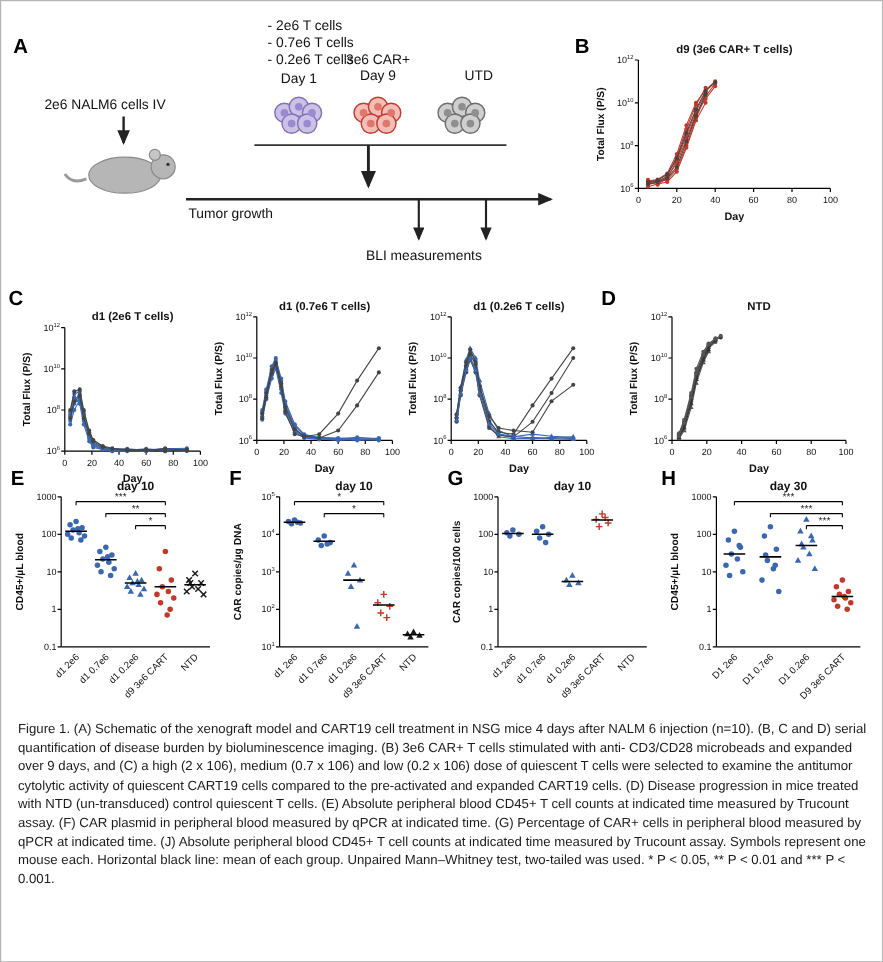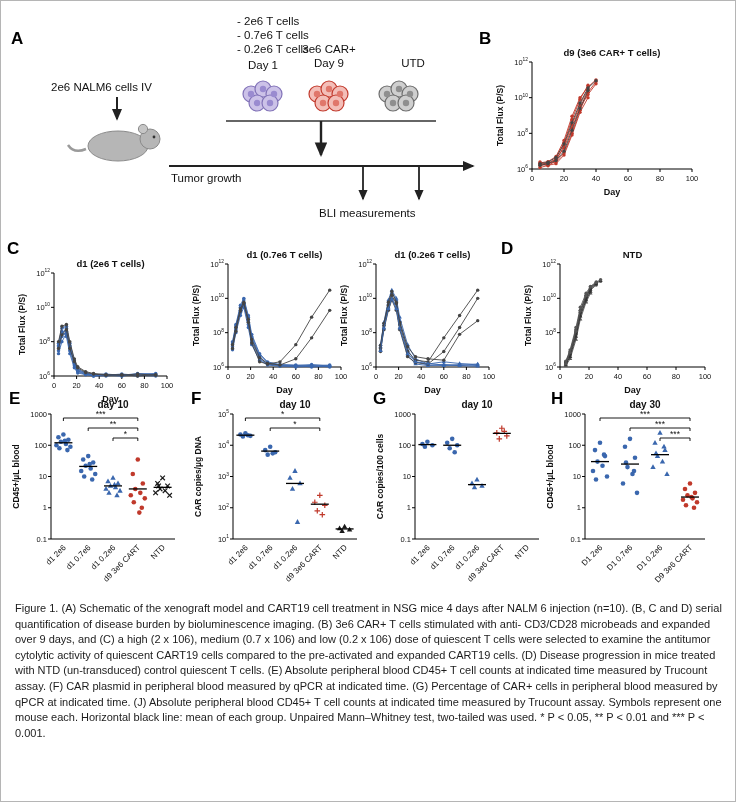--- a/index.html
+++ b/index.html
@@ -25,21 +25,21 @@
 
   <span class="plab" style="left:10px;top:28px">A</span>
   <span class="plab" style="left:478px;top:28px">B</span>
   <span class="plab" style="left:6px;top:238px">C</span>
   <span class="plab" style="left:500px;top:238px">D</span>
   <span class="plab" style="left:8px;top:388px">E</span>
   <span class="plab" style="left:190px;top:388px">F</span>
   <span class="plab" style="left:372px;top:388px">G</span>
   <span class="plab" style="left:550px;top:388px">H</span>
 
-  <div class="chart" style="left:20px;top:10px">
+  <div class="chart" style="left:6px;top:10px">
     <svg width="470" height="222" viewBox="0 0 470 222">
       <defs>
         <marker id="arr" viewBox="0 0 8 8" markerWidth="7" markerHeight="7" refX="6" refY="3" orient="auto">
           <path d="M0,0L7,3L0,6Z" fill="#222"></path>
         </marker>
       </defs>
 
       <text class="t12" x="216" y="14">- 2e6 T cells</text>
       <text class="t12" x="216" y="28">- 0.7e6 T cells</text>
       <text class="t12" x="216" y="42">- 0.2e6 T cells</text>
@@ -100,21 +100,21 @@
       </g>
 
       <line x1="148" y1="155" x2="452" y2="155" stroke="#222" stroke-width="2" marker-end="url(#arr)"></line>
       <text class="t12" x="150" y="171">Tumor growth</text>
       <line x1="342" y1="155" x2="342" y2="188" stroke="#222" stroke-width="1.8" marker-end="url(#arr)"></line>
       <line x1="398" y1="155" x2="398" y2="188" stroke="#222" stroke-width="1.8" marker-end="url(#arr)"></line>
       <text class="t12" x="298" y="206">BLI measurements</text>
     </svg>
   </div>
 
-  <div class="chart" style="left:494px;top:46px"><svg width="205" height="150" viewBox="0 0 205 150">
+  <div class="chart" style="left:494px;top:34px"><svg width="205" height="150" viewBox="0 0 205 150">
         <line x1="37" y1="15" x2="37" y2="122" stroke="#000" stroke-width="1"></line>
         <line x1="37" y1="122" x2="197" y2="122" stroke="#000" stroke-width="1"></line>
         <text x="117" y="9" text-anchor="middle" font-size="9.5" font-weight="bold">d9 (3e6 CAR+ T cells)</text>
         <line x1="34" y1="15" x2="37" y2="15" stroke="#000" stroke-width="1"></line>
         <text x="33" y="17.6" text-anchor="end" font-size="7.5"><tspan>10</tspan><tspan dy="-3.5" font-size="65%">12</tspan></text>
         <line x1="34" y1="50.66666666666667" x2="37" y2="50.66666666666667" stroke="#000" stroke-width="1"></line>
         <text x="33" y="53.26666666666667" text-anchor="end" font-size="7.5"><tspan>10</tspan><tspan dy="-3.5" font-size="65%">10</tspan></text>
         <line x1="34" y1="86.33333333333334" x2="37" y2="86.33333333333334" stroke="#000" stroke-width="1"></line>
         <text x="33" y="88.93333333333334" text-anchor="end" font-size="7.5"><tspan>10</tspan><tspan dy="-3.5" font-size="65%">8</tspan></text>
         <line x1="34" y1="122" x2="37" y2="122" stroke="#000" stroke-width="1"></line>
@@ -313,21 +313,21 @@
         <circle cx="52.82" cy="83.66666666666667" r="1.7" fill="#444444"></circle>
         <circle cx="57.34" cy="100.83333333333334" r="1.7" fill="#444444"></circle>
         <circle cx="60.730000000000004" cy="108.6601652386536" r="1.7" fill="#444444"></circle>
         <circle cx="68.64" cy="113.61782199572657" r="1.7" fill="#444444"></circle>
         <circle cx="76.55" cy="115.49146872085691" r="1.7" fill="#444444"></circle>
         <circle cx="88.98" cy="116.6407219428491" r="1.7" fill="#444444"></circle>
         <circle cx="104.8" cy="117.28942557145047" r="1.7" fill="#444444"></circle>
         <circle cx="120.62" cy="116.04397245206597" r="1.7" fill="#444444"></circle>
         <circle cx="138.7" cy="117.28942557145047" r="1.7" fill="#444444"></circle>
       </svg></div>
-  <div class="chart" style="left:190px;top:248px"><svg width="158" height="146" viewBox="0 0 158 146">
+  <div class="chart" style="left:176px;top:248px"><svg width="158" height="146" viewBox="0 0 158 146">
         <line x1="37" y1="15" x2="37" y2="118" stroke="#000" stroke-width="1"></line>
         <line x1="37" y1="118" x2="150" y2="118" stroke="#000" stroke-width="1"></line>
         <text x="93.5" y="9" text-anchor="middle" font-size="9.5" font-weight="bold">d1 (0.7e6 T cells)</text>
         <line x1="34" y1="15" x2="37" y2="15" stroke="#000" stroke-width="1"></line>
         <text x="33" y="17.6" text-anchor="end" font-size="7.5"><tspan>10</tspan><tspan dy="-3.5" font-size="65%">12</tspan></text>
         <line x1="34" y1="49.33333333333334" x2="37" y2="49.33333333333334" stroke="#000" stroke-width="1"></line>
         <text x="33" y="51.933333333333344" text-anchor="end" font-size="7.5"><tspan>10</tspan><tspan dy="-3.5" font-size="65%">10</tspan></text>
         <line x1="34" y1="83.66666666666667" x2="37" y2="83.66666666666667" stroke="#000" stroke-width="1"></line>
         <text x="33" y="86.26666666666667" text-anchor="end" font-size="7.5"><tspan>10</tspan><tspan dy="-3.5" font-size="65%">8</tspan></text>
         <line x1="34" y1="118" x2="37" y2="118" stroke="#000" stroke-width="1"></line>
@@ -819,21 +819,21 @@
         <text x="105" y="149" text-anchor="end" font-size="8" transform="rotate(-45 105 149)">d1 0.2e6</text>
         <path d="M124 29.247873614053887L129.6 29.247873614053887M126.8 26.447873614053886L126.8 32.047873614053884" stroke="#c0392b" stroke-width="1.2" fill="none"></path>
         <path d="M119 33.81437472899883L124.6 33.81437472899883M121.8 31.014374728998828L121.8 36.614374728998826" stroke="#c0392b" stroke-width="1.2" fill="none"></path>
         <path d="M129 36.84281263550059L134.60000000000002 36.84281263550059M131.8 34.042812635500596L131.8 39.64281263550059" stroke="#c0392b" stroke-width="1.2" fill="none"></path>
         <path d="M121.5 39.87125054200234L127.1 39.87125054200234M124.3 37.071250542002346L124.3 42.67125054200234" stroke="#c0392b" stroke-width="1.2" fill="none"></path>
         <path d="M126.50000000000001 32.27631152055564L132.10000000000002 32.27631152055564M129.3 29.476311520555637L129.3 35.076311520555635" stroke="#c0392b" stroke-width="1.2" fill="none"></path>
         <line x1="117.8" y1="34.368398696512315" x2="135.8" y2="34.368398696512315" stroke="#000" stroke-width="1.3"></line>
         <text x="129.8" y="149" text-anchor="end" font-size="8" transform="rotate(-45 129.8 149)">d9 3e6 CART</text>
         <text x="154.6" y="149" text-anchor="end" font-size="8" transform="rotate(-45 154.6 149)">NTD</text>
       </svg></div>
-  <div class="chart" style="left:544px;top:398px"><svg width="166" height="198" viewBox="0 0 166 198">
+  <div class="chart" style="left:556px;top:398px"><svg width="166" height="198" viewBox="0 0 166 198">
         <line x1="40" y1="15" x2="40" y2="140" stroke="#000" stroke-width="1"></line>
         <line x1="40" y1="140" x2="160" y2="140" stroke="#000" stroke-width="1"></line>
         <text x="100" y="9" text-anchor="middle" font-size="10" font-weight="bold">day 30</text>
         <line x1="37" y1="15" x2="40" y2="15" stroke="#000" stroke-width="1"></line>
         <text x="36" y="17.6" text-anchor="end" font-size="7.5">1000</text>
         <line x1="37" y1="46.25" x2="40" y2="46.25" stroke="#000" stroke-width="1"></line>
         <text x="36" y="48.85" text-anchor="end" font-size="7.5">100</text>
         <line x1="37" y1="77.5" x2="40" y2="77.5" stroke="#000" stroke-width="1"></line>
         <text x="36" y="80.1" text-anchor="end" font-size="7.5">10</text>
         <line x1="37" y1="108.75" x2="40" y2="108.75" stroke="#000" stroke-width="1"></line>

